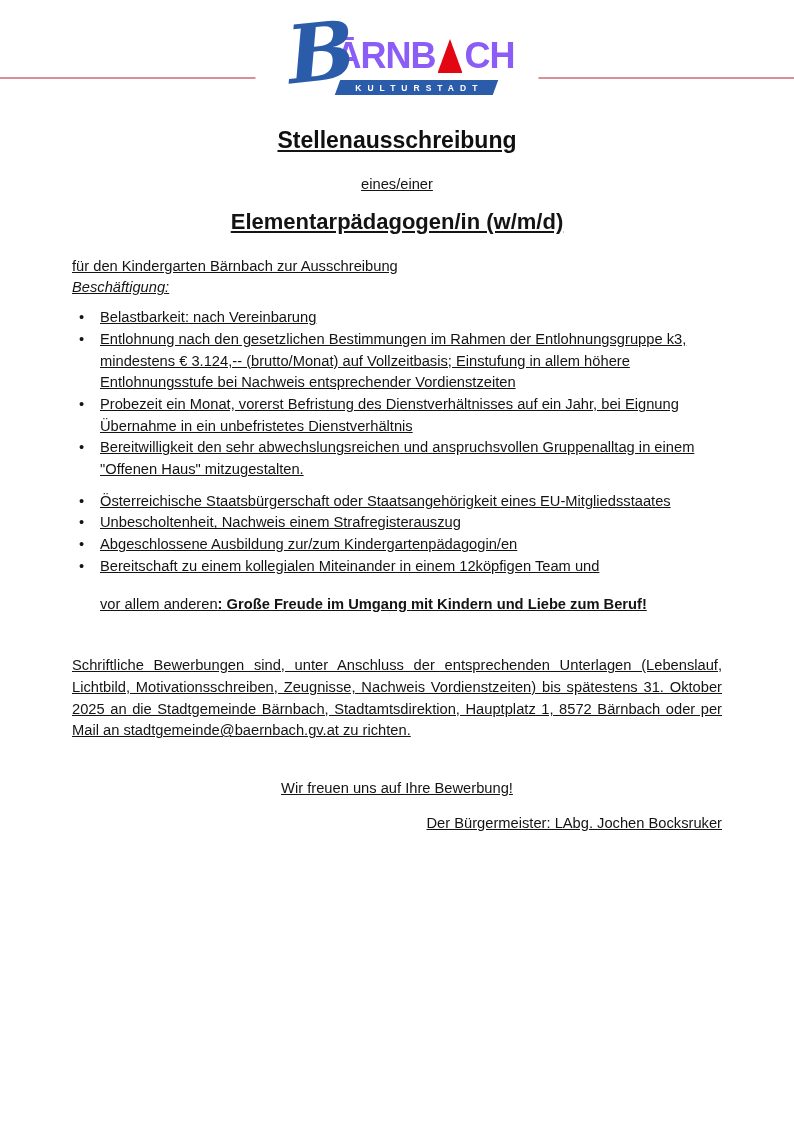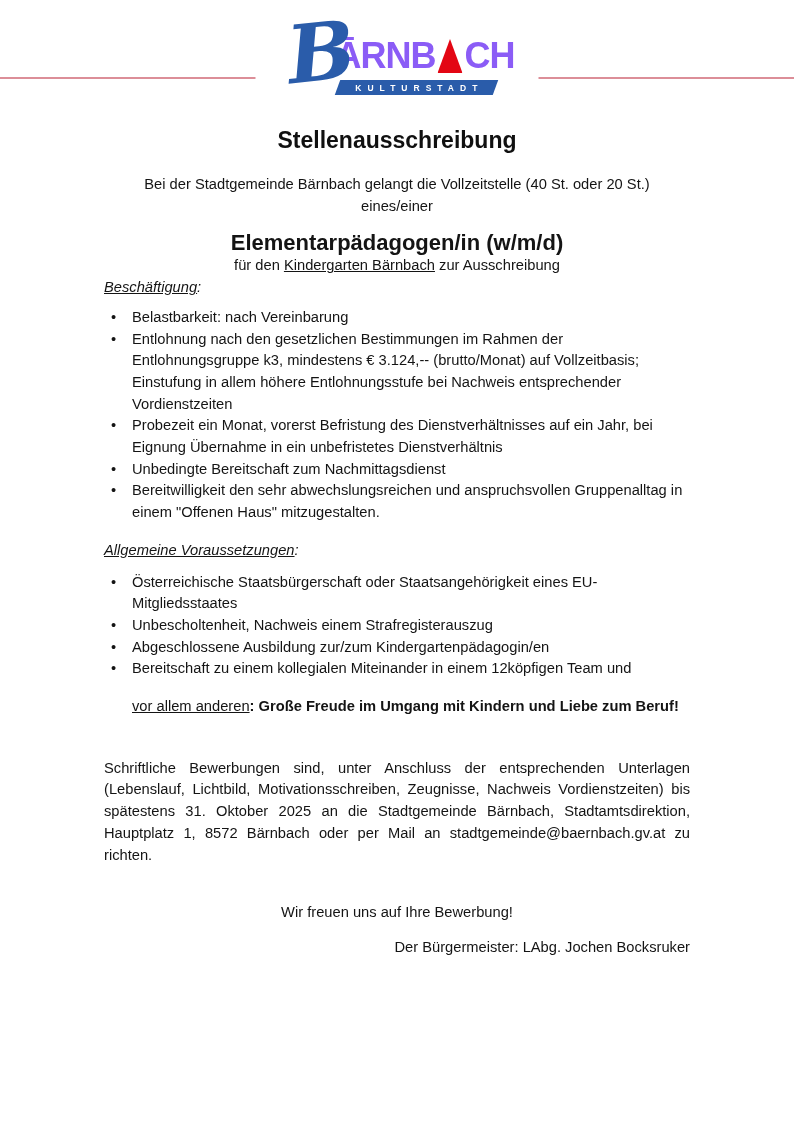--- a/index.html
+++ b/index.html
@@ -44,31 +44,31 @@
     position:absolute; left:48px; top:56px; width:158px; height:15px;
     background:#2a5caa; transform:skewX(-20deg);
     display:flex; align-items:center; justify-content:center; z-index:1;
   }
   .logo-banner span {
     transform:skewX(20deg);
     color:#ffffff; font-size:8.5px; font-weight:bold; letter-spacing:6px;
     padding-left:6px; white-space:nowrap;
   }
   
-  .content { padding:0 104px; font-size:14.7px; line-height:21.7px; }
+  .content { padding:0 72px; font-size:14.7px; line-height:21.7px;text-decoration:underline; }
   .title {
     margin:14px 0 0 0; text-align:center;
     font-size:23px; font-weight:bold; line-height:28px; color:#101010;
   }
   .intro { margin-top:20px; text-align:center; }
   .position-title {
     margin:13px 0 0 0; text-align:center;
     font-size:22px; font-weight:bold; line-height:25px;
   }
-  .for-line { margin-top:0; text-align:center; }
+  .for-line { margin-top:22px; }
   .u { text-decoration:underline; }
   .section-heading { font-style:italic; }
   .section-heading .u { font-style:italic; }
   .section-heading-2 { margin-top:16px; }
   ul.bullets { list-style:none; margin:8px 0 0 0; padding:0; }
   ul.bullets li { position:relative; padding-left:28px; margin:0; }
   ul.bullets li::before {
     content:"\2022";
     position:absolute; left:7px; top:0;
   }
@@ -99,45 +99,40 @@
         </div>
       </div>
     </div>
   </div>
 
   <div class="content">
 
     <h1 class="title">Stellenausschreibung</h1>
 
     <div class="intro">
-      <div>Bei der Stadtgemeinde Bärnbach gelangt die Vollzeitstelle (40 St. oder 20 St.)</div>
       <div>eines/einer</div>
     </div>
 
     <h2 class="position-title">Elementarpädagogen/in (w/m/d)</h2>
 
     <div class="for-line">
       <span>für den </span><span class="u">Kindergarten Bärnbach</span><span> zur Ausschreibung</span>
     </div>
 
     <div class="section-heading">
       <span class="u">Beschäftigung</span><span>:</span>
     </div>
 
     <ul class="bullets">
       <li>Belastbarkeit: nach Vereinbarung</li>
       <li>Entlohnung nach den gesetzlichen Bestimmungen im Rahmen der Entlohnungsgruppe k3, mindestens € 3.124,-- (brutto/Monat) auf Vollzeitbasis; Einstufung in allem höhere Entlohnungsstufe bei Nachweis entsprechender Vordienstzeiten</li>
       <li>Probezeit ein Monat, vorerst Befristung des Dienstverhältnisses auf ein Jahr, bei Eignung Übernahme in ein unbefristetes Dienstverhältnis</li>
-      <li>Unbedingte Bereitschaft zum Nachmittagsdienst</li>
       <li>Bereitwilligkeit den sehr abwechslungsreichen und anspruchsvollen Gruppenalltag in einem "Offenen Haus" mitzugestalten.</li>
     </ul>
 
-    <div class="section-heading section-heading-2">
-      <span class="u">Allgemeine Voraussetzungen</span><span>:</span>
-    </div>
 
     <ul class="bullets bullets-2">
       <li>Österreichische Staatsbürgerschaft oder Staatsangehörigkeit eines EU-Mitgliedsstaates</li>
       <li>Unbescholtenheit, Nachweis einem Strafregisterauszug</li>
       <li>Abgeschlossene Ausbildung zur/zum Kindergartenpädagogin/en</li>
       <li>Bereitschaft zu einem kollegialen Miteinander in einem 12köpfigen Team und</li>
     </ul>
 
     <div class="highlight">
       <span class="u">vor allem anderen</span><span class="bold">: Große Freude im Umgang mit Kindern und Liebe zum Beruf!</span>

